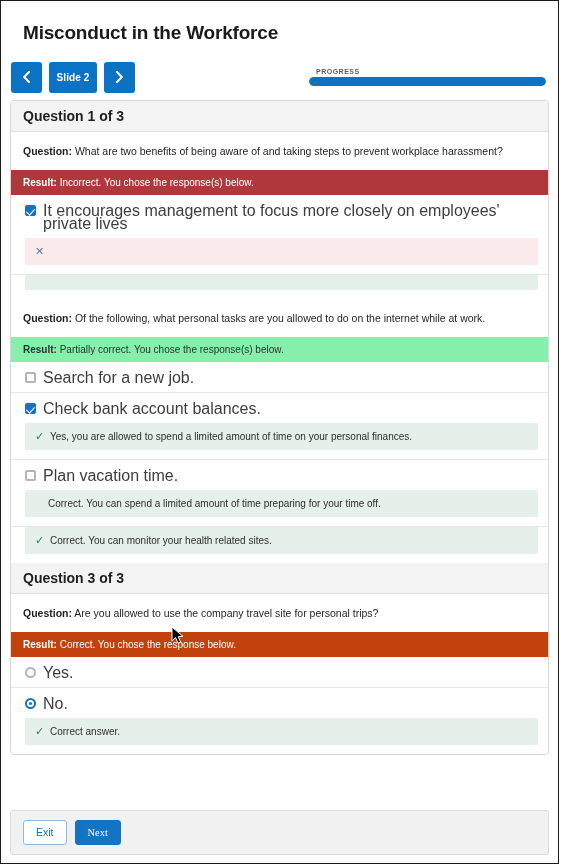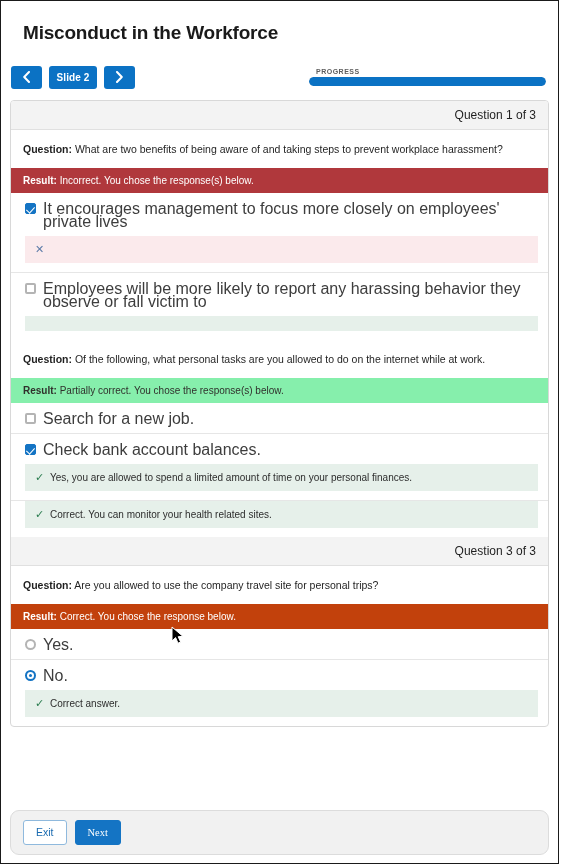--- a/index.html
+++ b/index.html
@@ -40,21 +40,21 @@
   .navbar {
     display: flex;
     align-items: center;
     height: 30px;
   }
   .nav-btn {
     background: #0b72c4;
     border: none;
     border-radius: 3px;
     color: #ffffff;
-    height: 23px;
+    height: 31px;
     min-width: 31px;
     display: flex;
     align-items: center;
     justify-content: center;
     margin-right: 7px;
     cursor: pointer;
     padding: 0 6px;
     box-sizing: border-box;
   }
   .nav-btn svg { display: block; }
@@ -93,25 +93,24 @@
   .card {
     margin: 8px 9px 0 9px;
     border: 1px solid #d8d8d8;
     border-radius: 4px;
     background: #ffffff;
     overflow: hidden;
   }
   .q-header {
     background: #f3f3f3;
     border-bottom: 1px solid #e0e0e0;
-    font-size: 12px;
-    font-weight: normal;
+    font-size: 14px;
+    font-weight: bold;
     color: #1f1f1f;
     padding: 7px 12px;
-    text-align: right;
   }
   .q-text {
     font-size: 10.5px;
     color: #1f1f1f;
     padding: 12px 12px 12px 12px;
     line-height: 14px;
   }
   .q-text b { font-weight: bold; }
 
   .result-bar {
@@ -225,21 +224,21 @@
   .fb-text-indent { padding-left: 13px; }
 
   
   .footer {
     position: absolute;
     left: 9px;
     right: 9px;
     bottom: 8px;
     background: #f1f1f1;
     border: 1px solid #dcdcdc;
-    border-radius: 9px;
+    border-radius: 3px;
     padding: 9px 12px;
     display: flex;
     align-items: flex-end;
     box-sizing: border-box;
   }
   .btn {
     font-size: 10.5px;
     border-radius: 3px;
     padding: 5px 12px;
     cursor: pointer;
@@ -303,24 +302,20 @@
           <div class="option-line">
             <span class="cb cb-checked"></span>
             <span class="option-label">It encourages management to focus more closely on employees' private lives</span>
           </div>
           <div class="fb fb-incorrect">
             <span class="fb-icon fb-icon-x">✕</span>
             <span class="fb-text"></span>
           </div>
         </div>
         <div class="option-row">
-          <div class="option-line">
-            <span class="cb cb-unchecked"></span>
-            <span class="option-label">Employees will be more likely to report any harassing behavior they observe or fall victim to</span>
-          </div>
           <div class="fb fb-correct fb-empty">
             <span class="fb-text"></span>
           </div>
         </div>
       </div>
       <div class="q-text"><b>Question:</b> <span>Of the following, what personal tasks are you allowed to do on the internet while at work.</span></div>
       <div class="result-bar result-partial"><span>Result:</span> <span style="font-weight: normal;">Partially correct. You chose the response(s) below.</span></div>
       <div class="options">
         <div class="option-row">
           <div class="option-line">
@@ -329,20 +324,29 @@
           </div>
         </div>
         <div class="option-row">
           <div class="option-line">
             <span class="cb cb-checked"></span>
             <span class="option-label">Check bank account balances.</span>
           </div>
           <div class="fb fb-correct">
             <span class="fb-icon fb-icon-check">✓</span>
             <span class="fb-text">Yes, you are allowed to spend a limited amount of time on your personal finances.</span>
+          </div>
+        </div>
+        <div class="option-row">
+          <div class="option-line">
+            <span class="cb cb-unchecked"></span>
+            <span class="option-label">Plan vacation time.</span>
+          </div>
+          <div class="fb fb-correct">
+            <span class="fb-text fb-text-indent">Correct. You can spend a limited amount of time preparing for your time off.</span>
           </div>
         </div>
         <div class="option-row">
           <div class="fb fb-correct">
             <span class="fb-icon fb-icon-check">✓</span>
             <span class="fb-text">Correct. You can monitor your health related sites.</span>
           </div>
         </div>
       </div>
       <div class="q-header">Question 3 of 3</div>

